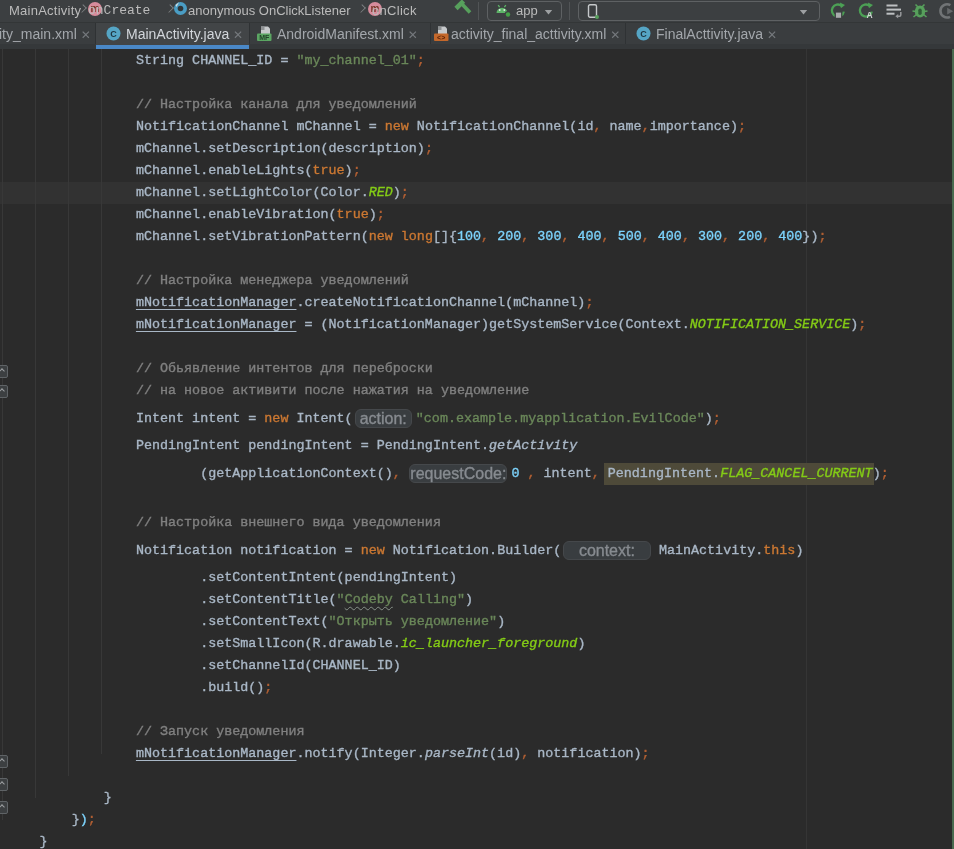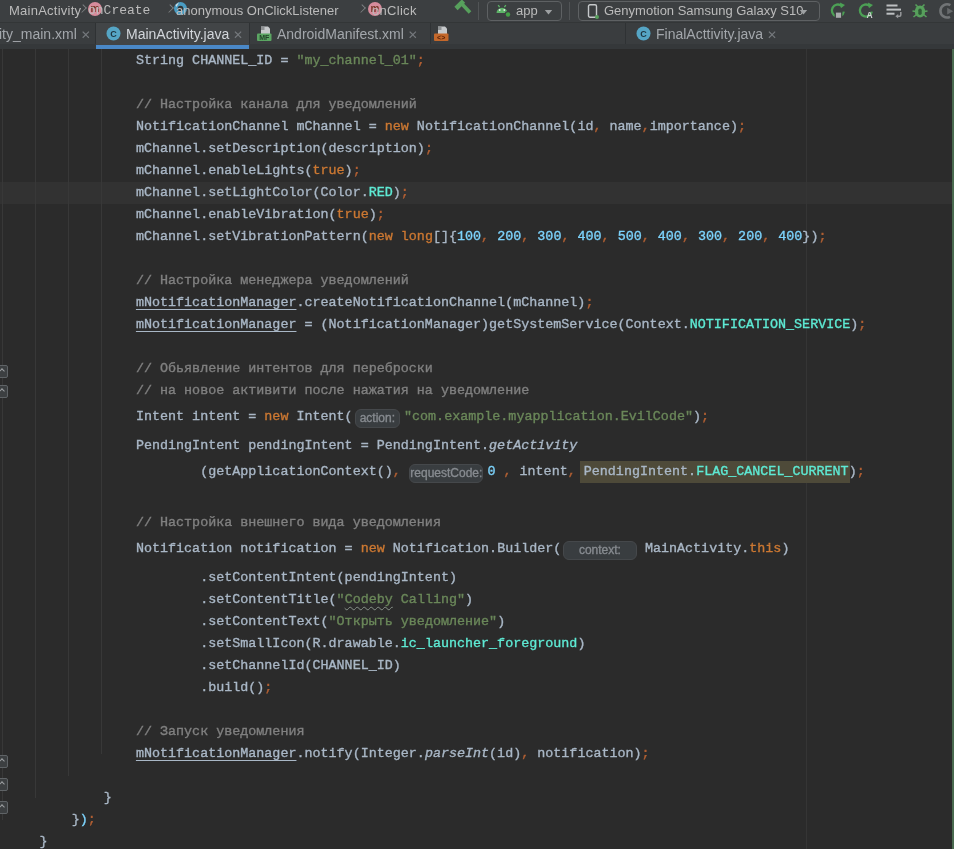--- a/index.html
+++ b/index.html
@@ -22,46 +22,46 @@
   #editor{position:absolute;left:0;top:49px;width:954px;height:800px;background:#2B2B2B;}
   .guide{position:absolute;width:1px;background:#383838;}
   #caretline{position:absolute;left:0;top:133px;width:954px;height:22px;background:#323232;}
   pre#code{position:absolute;left:7.5px;top:1px;margin:0;font-family:"Liberation Mono",monospace;font-weight:normal;-webkit-text-stroke:0.35px;
        font-size:13.39px;line-height:22px;color:#A9B7C6;letter-spacing:0;}
   .k{color:#CC7832;}
   .s{color:#6A8759;}
   .c{color:#808080;}
   .n{color:#7dd3fc;}
   .p{color:#B05F33;}
-  .i{color:#5eead4;}
+  .i{color:#84cc16;font-style:italic;}
   .im{font-style:italic;}
   .u{text-decoration:underline;text-underline-offset:3px;}
   .hl{background:#4E4A39;padding:3px 1.5px 4px 4px;margin-left:-4px;margin-right:-1.5px;}
   .wav{text-decoration:underline wavy #879189;text-underline-offset:3px;text-decoration-thickness:1px;}
-  .pill{display:inline-block;font-family:"Liberation Sans",sans-serif;font-size:12px;color:#878B90;
+  .pill{display:inline-block;font-family:"Liberation Sans",sans-serif;font-size:16px;color:#878B90;
         background:#393D40;border:1px solid #45484B;border-radius:6px;line-height:17px;height:17px;
         padding:0 4px;margin:7px;vertical-align:-2px;}
   .fold{position:absolute;left:-3px;width:9px;height:11px;border:1px solid #5F6366;border-radius:2px;background:#3C3F41;}
   .fold:after{content:"";position:absolute;left:2px;top:3px;width:3px;height:3px;border-top:1.4px solid #9DA0A3;border-right:1.4px solid #9DA0A3;transform:rotate(-45deg);}
 </style>
 </head>
 <body>
 
 <div id="toolbar">
   <span class="bc" style="left:9px;letter-spacing:0.25px;">MainActivity</span>
   <span class="chev" style="left:79px;"></span>
   <span class="mico" style="left:88px;">m</span>
   <span class="bc" style="left:88px;font-family:Liberation Mono, monospace;">onCreate</span>
   <span class="chev" style="left:166px;"></span>
   <svg class="abs" style="left:173px;top:1px;" width="15" height="15" viewBox="0 0 15 15">
     <circle cx="7.5" cy="7.5" r="6.5" fill="#4A9DC4"></circle>
     <circle cx="7.5" cy="7.5" r="2.8" fill="#313638"></circle>
     <path d="M2.5 4 L6 1.2 L3.5 6 Z" fill="#D7DCDE"></path>
   </svg>
-  <span class="bc" style="left:176px;">anonymous OnClickListener</span>
+  <span class="bc" style="left:188px;">anonymous OnClickListener</span>
   <span class="chev" style="left:358px;"></span>
   <span class="mico" style="left:368px;">m</span>
   <span class="bc" style="left:372px;letter-spacing:0.3px;">onClick</span>
 
   <svg class="abs" style="left:452px;top:0px;" width="22" height="16" viewBox="0 0 22 16">
     <line x1="4" y1="8.5" x2="11.5" y2="1" stroke="#57A05C" stroke-width="4.6"></line>
     <line x1="9.5" y1="3.5" x2="18" y2="12.5" stroke="#57A05C" stroke-width="3.6"></line>
   </svg>
   <span class="sep" style="left:478px;"></span>
 
@@ -79,21 +79,20 @@
   <svg class="abs" style="left:544px;top:9px;" width="9" height="6" viewBox="0 0 9 6">
       <path d="M0.8 1 L8.2 1 L4.5 5.4 Z" fill="#9DA0A2"></path>
     </svg>
   <span class="sep" style="left:569px;"></span>
 
   <div class="combo" style="left:578px;width:240px;"></div>
   <svg class="abs" style="left:587px;top:4px;" width="12" height="15" viewBox="0 0 12 15">
     <rect x="1.5" y="0.8" width="8" height="12.5" rx="1.5" fill="none" stroke="#C6C9CB" stroke-width="1.4"></rect>
     <circle cx="10" cy="13" r="2" fill="#57A05C"></circle>
   </svg>
-  <span class="bc" style="left:604px;">Genymotion Samsung Galaxy S10</span>
   <svg class="abs" style="left:799px;top:9px;" width="9" height="6" viewBox="0 0 9 6">
       <path d="M0.8 1 L8.2 1 L4.5 5.4 Z" fill="#9DA0A2"></path>
     </svg>
 
   <svg class="abs" style="left:829px;top:2px;" width="18" height="18" viewBox="0 0 18 18">
     <path d="M14.8 9.6 a6 6 0 1 1 -2.2 -5.8" fill="none" stroke="#4CA055" stroke-width="2.3"></path>
     <path d="M10.9 0.6 L16 3.1 L11.9 6.3 Z" fill="#4CA055"></path>
     <rect x="6.3" y="10" width="6.4" height="6.4" fill="#A9ABAD" stroke="#3C3F41" stroke-width="1.2"></rect>
   </svg>
   <svg class="abs" style="left:857px;top:2px;" width="18" height="18" viewBox="0 0 18 18">
@@ -139,20 +138,21 @@
     <text x="8.2" y="13.8" font-size="7" font-weight="bold" text-anchor="middle" fill="#23422A" font-family="Liberation Sans">MF</text>
   </svg>
   <span class="tab" style="left:277px;">AndroidManifest.xml <span class="tabx">✕</span></span>
   <div class="abs" style="left:430px;top:0;width:1px;height:21px;background:#2F3234;"></div>
   <svg class="abs" style="left:433px;top:3px;" width="16" height="16" viewBox="0 0 16 16">
     <path d="M5 0.5 L12 0.5 L14 2.5 L14 8 L5 8 Z" fill="#C6C9CB"></path>
     <path d="M5 0.5 L8.5 0.5 L8.5 4 L5 4 Z" fill="#8E9193"></path>
     <rect x="1" y="7.5" width="14.5" height="7.5" rx="1" fill="#C4682B"></rect>
     <text x="8.2" y="13.8" font-size="7" font-weight="bold" text-anchor="middle" fill="#571F05" font-family="Liberation Sans">&lt;&gt;</text>
   </svg>
+  <span class="tab" style="left:451px;">activity_final_acttivity.xml <span class="tabx">✕</span></span>
   <div class="abs" style="left:625px;top:0;width:1px;height:21px;background:#2F3234;"></div>
   <svg class="abs" style="left:636px;top:3px;" width="15" height="15" viewBox="0 0 15 15">
     <circle cx="7.5" cy="7.5" r="7" fill="#55A5C5"></circle>
     <text x="7.5" y="11" font-size="9" font-weight="bold" text-anchor="middle" fill="#1E3540" font-family="Liberation Sans">C</text>
   </svg>
   <span class="tab" style="left:656px;text-align:right;">FinalActtivity.java <span class="tabx">✕</span></span>
 </div>
 
 <div id="editor">
   <div id="caretline"></div>

